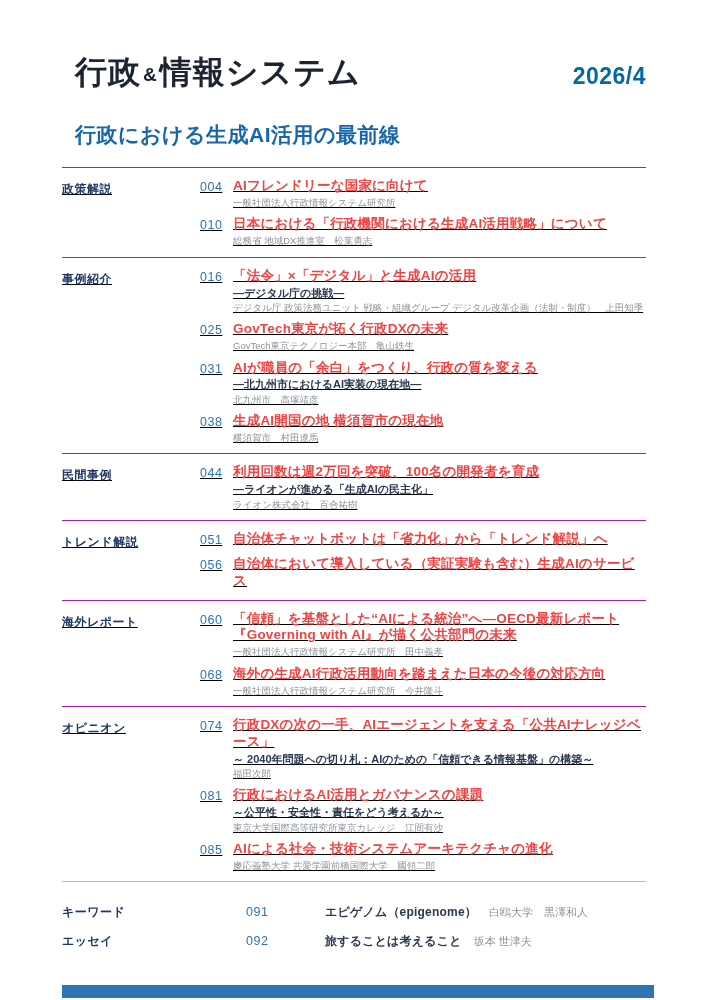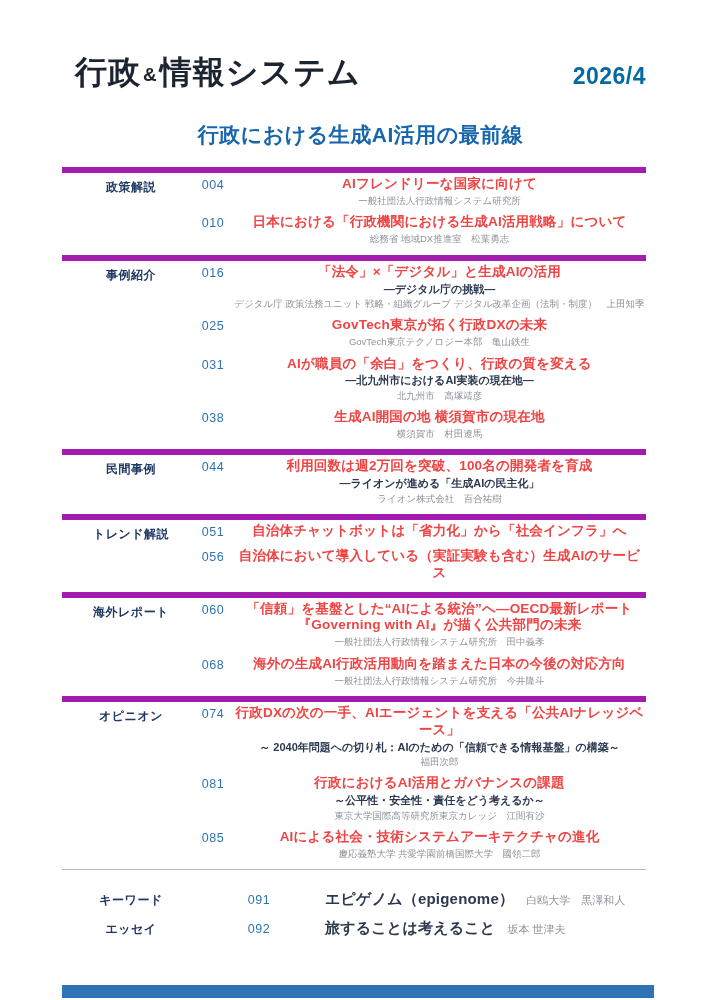--- a/index.html
+++ b/index.html
@@ -1,54 +1,54 @@
 <!DOCTYPE html>
 <html><head>
 <meta charset="utf-8">
 <style>
   html,body{margin:0;padding:0;}
   body{
     width:707px;height:1000px;background:#ffffff;overflow:hidden;
     font-family:"Liberation Sans","DejaVu Sans",sans-serif;
     -webkit-font-smoothing:antialiased;
   }
-  .page{position:relative;width:654px;height:1000px;background:#fff;text-align:center;}
+  .page{position:relative;width:654px;height:1000px;background:#fff;}
   .content{position:absolute;left:62px;top:0;width:584px;}
 
   
   .header{display:flex;justify-content:space-between;align-items:flex-end;
           margin-top:56px;padding-left:13px;}
   .mag-title{font-size:32px;font-weight:bold;color:#1b2430;letter-spacing:1px;line-height:1;}
   .mag-title .amp{font-size:19px;font-weight:bold;position:relative;top:-2px;padding:0 2px;}
   .issue{font-size:23px;font-weight:bold;color:#0369a1;line-height:1;letter-spacing:0.5px;}
 
   
   .feature-title{margin-top:34px;margin-bottom:20px;padding-left:13px;
     font-size:21px;font-weight:bold;color:#1766ab;letter-spacing:0.5px;line-height:1.2;}
 
   
   .toc{border-bottom:1px solid #b6bcc2;}
-  .section{display:flex;border-top:6px solid #a21caf;padding:3px 0 6px;}
+  .section{display:flex;border-top:1px solid #a21caf;padding:10px 0 6px;text-decoration:underline;}
   .section-label{width:138px;flex-shrink:0;font-size:12px;font-weight:bold;
     color:#1f3864;padding-top:3px;letter-spacing:0.5px;}
   .articles{flex:1;min-width:0;}
   .article{display:flex;margin-bottom:8px;}
   .article:last-child{margin-bottom:4px;}
   .page-num{width:26px;flex-shrink:0;margin-right:7px;font-size:12.5px;
     color:#2e74b5;padding-top:2px;letter-spacing:0.5px;}
   .art-body{flex:1;min-width:0;}
   .art-title{font-size:13.5px;font-weight:bold;color:#ef4444;line-height:1.25;letter-spacing:0.2px;}
   .art-subtitle{font-size:11px;font-weight:bold;color:#2c3950;line-height:1.3;margin-top:1px;}
   .art-author{font-size:9.5px;color:#8d939b;line-height:1.2;margin-top:2px;}
 
   
   .inline-group{margin-top:20px;}
   .inline-row{display:flex;align-items:baseline;margin-bottom:10px;gap:46px;}
   .inline-row .section-label{padding-top:0;}
-  .inline-title{font-size:15px;font-weight:bold;color:#2c3950;letter-spacing:0.2px;}
+  .inline-title{font-size:12px;font-weight:bold;color:#2c3950;letter-spacing:0.2px;}
   .inline-author{font-size:11px;color:#8d939b;margin-left:12px;}
 
   
   .footer-bar{position:absolute;left:62px;right:0;bottom:2px;height:13px;background:#2e74b5;}
 </style>
 </head>
 <body>
 
 <div class="page">
   <div class="content">
@@ -134,21 +134,21 @@
           </div>
         </div>
       </div>
 
       <div class="section">
         <div class="section-label">トレンド解説</div>
         <div class="articles">
           <div class="article">
             <div class="page-num">051</div>
             <div class="art-body">
-              <div class="art-title">自治体チャットボットは「省力化」から「社会インフラ」へ</div>
+              <div class="art-title">自治体チャットボットは「省力化」から「トレンド解説」へ</div>
 
             </div>
           </div>
           <div class="article">
             <div class="page-num">056</div>
             <div class="art-body">
               <div class="art-title">自治体において導入している（実証実験も含む）生成AIのサービス</div>
 
             </div>
           </div>

